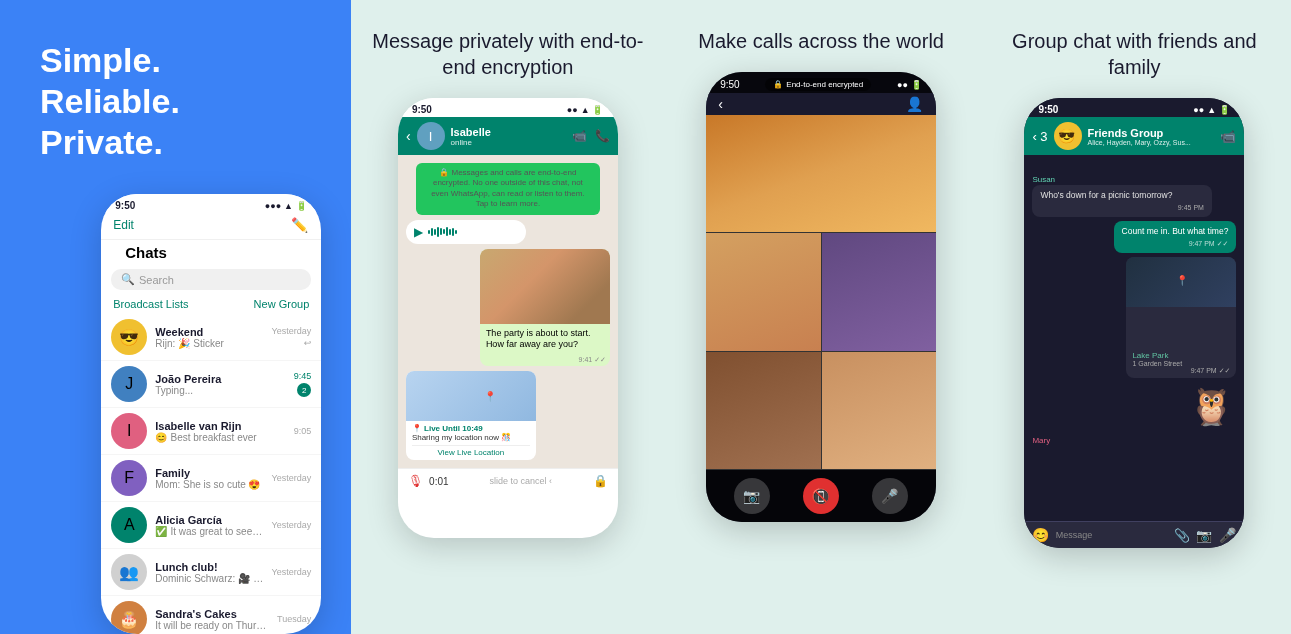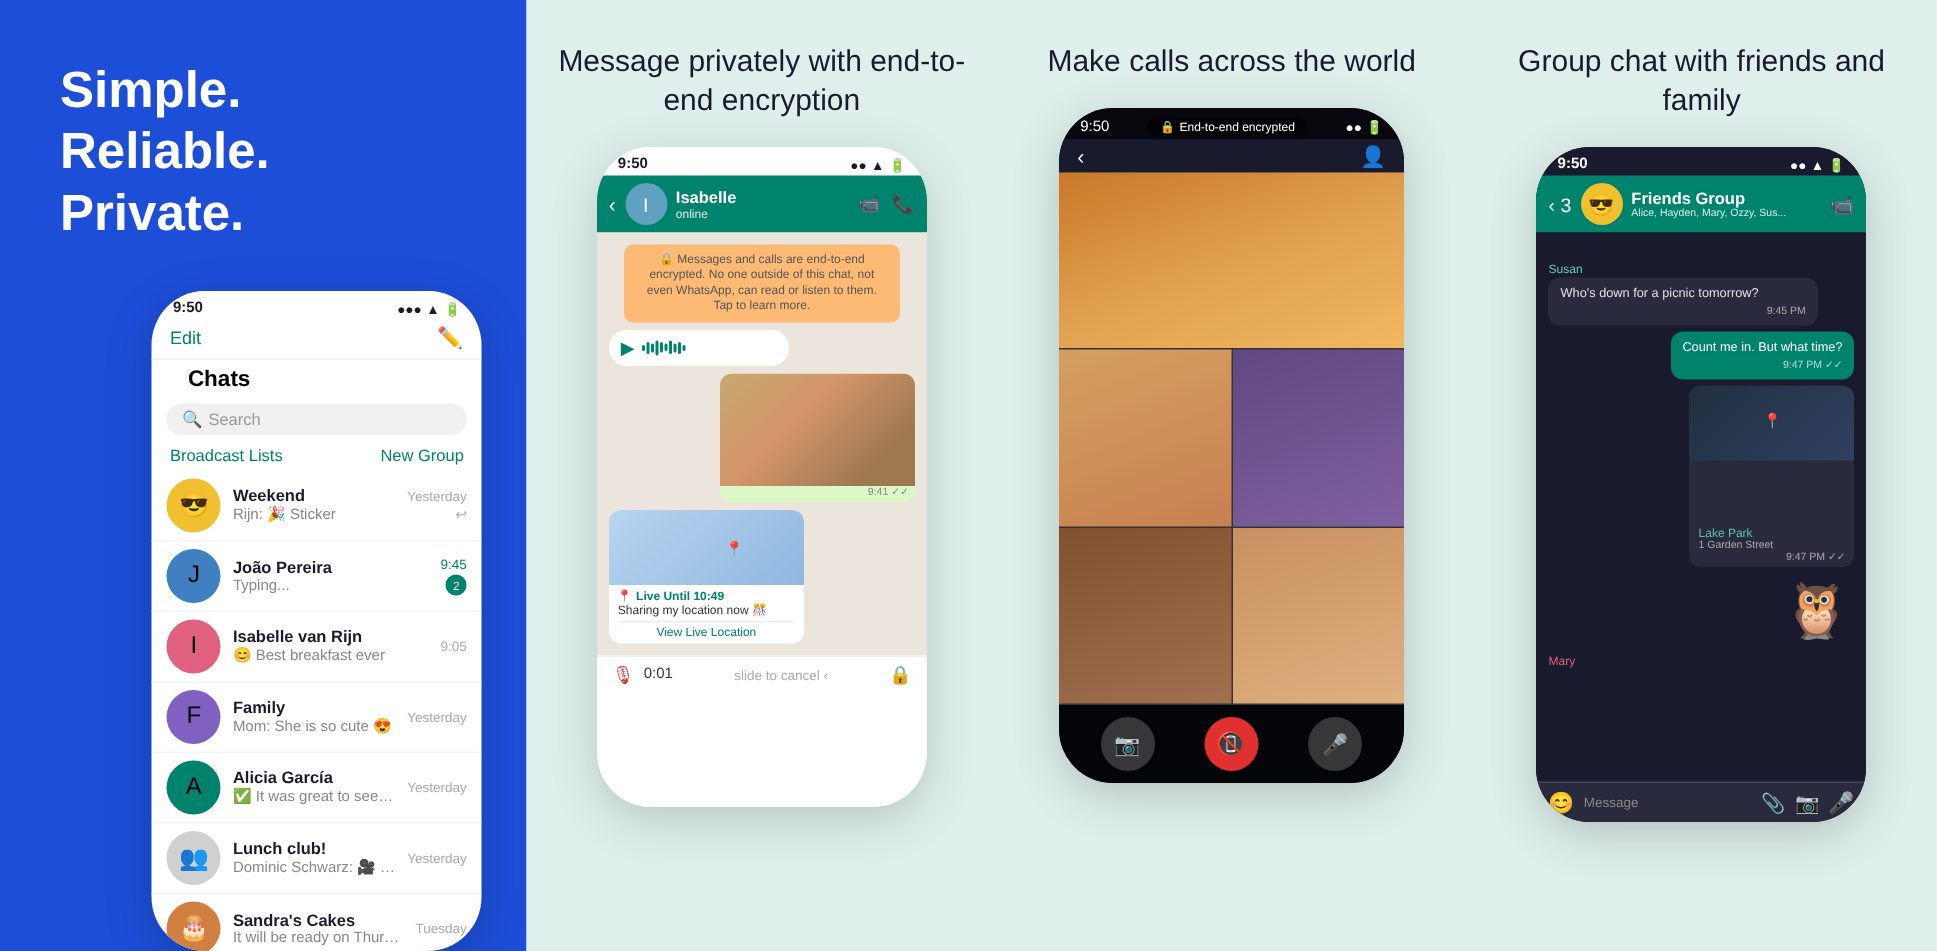--- a/index.html
+++ b/index.html
@@ -17,21 +17,21 @@
     .panel {
       flex: 1;
       display: flex;
       flex-direction: column;
       align-items: center;
       padding: 30px 20px 20px;
       position: relative;
     }
 
     .panel-1 {
-      background: #1d4ed8;
+      background: #3b82f6;
       align-items: flex-start;
       padding: 40px 30px 0 40px;
     }
 
     .panel-2, .panel-3, .panel-4 {
       background: #dff0ec;
       padding: 28px 16px 0;
     }
 
     .panel-subtitle {
@@ -164,21 +164,21 @@
 
     .bubble {
       padding: 5px 8px;
       border-radius: 8px;
       font-size: 9px;
       max-width: 85%;
       line-height: 1.3;
     }
 
     .bubble-system {
-      background: #fdba74;
+      background: #22c55e;
       text-align: center;
       margin: 0 auto;
       font-size: 8px;
       color: #555;
       padding: 5px 8px;
       border-radius: 6px;
       max-width: 90%;
     }
     .bubble-sent { background: #dcf8c6; align-self: flex-end; }
 
@@ -551,20 +551,21 @@
           <div class="wave-bar" style="height:5px"></div>
           <div class="wave-bar" style="height:9px"></div>
           <div class="wave-bar" style="height:6px"></div>
           <div class="wave-bar" style="height:8px"></div>
           <div class="wave-bar" style="height:4px"></div>
         </div>
       </div>
 
       <div class="bubble bubble-sent" style="padding:0;overflow:hidden;width:130px;align-self:flex-end;">
         <div class="bubble-img-inner" style="height:75px;width:130px;"></div>
+        <div style="padding:4px 6px;font-size:9px;">The party is about to start. How far away are you?</div>
         <div style="text-align:right;padding:0 4px 2px;font-size:7px;color:#888;">9:41 ✓✓</div>
       </div>
 
       <div class="bubble-location">
         <div class="location-map">
           <div class="location-pin">📍</div>
         </div>
         <div class="location-info">
           <div style="font-size:8px;color:#00836c;font-weight:600;">📍 Live Until 10:49</div>
           <div style="font-size:8px;color:#333;">Sharing my location now 🎊</div>

